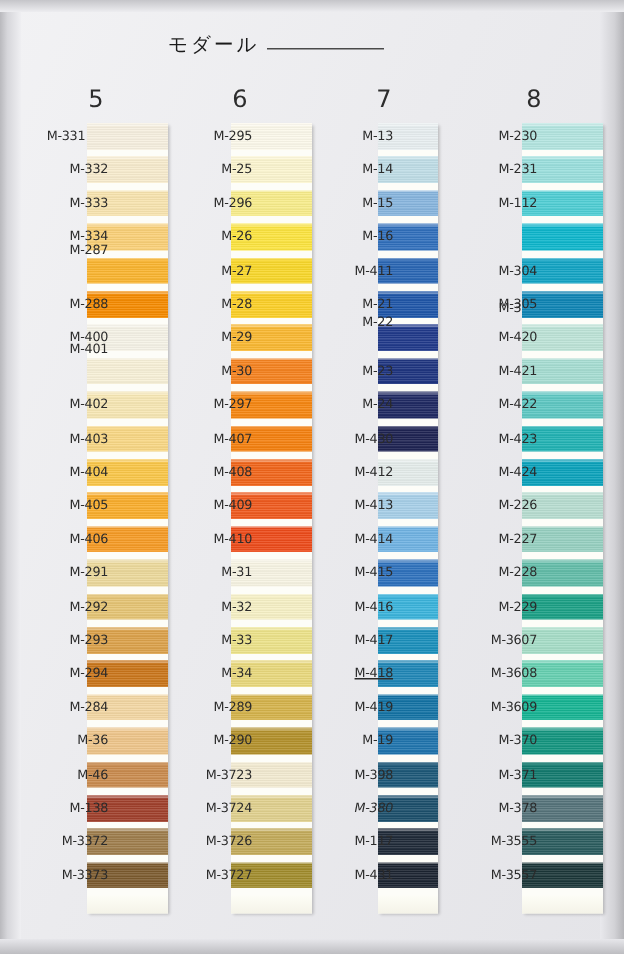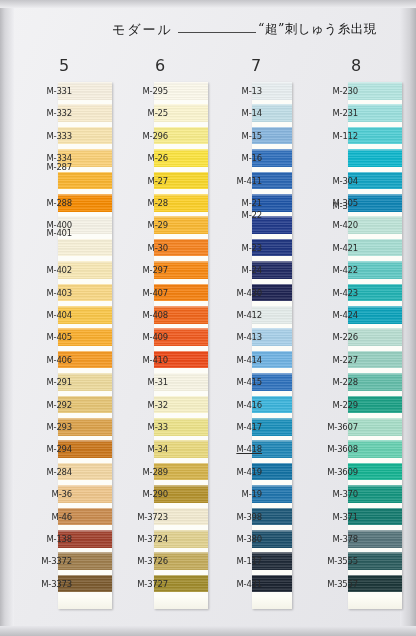--- a/index.html
+++ b/index.html
@@ -102,32 +102,31 @@
 <div id="card">
 
   <div id="edge-left"></div>
   <div id="edge-right"></div>
   <div id="edge-top"></div>
   <div id="edge-bottom"></div>
 
   <div id="header">
     <div id="brand-jp">モダール</div>
     <div id="hdr-rule"></div>
-    <div id="tagline">“超”刺しゅう糸出現</div>
   </div>
 
   <div id="cols">
       <div class="col" style="left: 16px; width: 96px;">
         <div class="col-num">5</div>
         <div class="strip" style="left: 42px; width: 54px; height: 527.2px;"></div>
         <div class="sw" title="M-331" style="position: absolute; left: 42px; top: 26px; width: 54px; height: 17.5px; background: rgb(246, 239, 223);">
           <i></i>
           <b></b>
         </div>
-        <div class="lbl" style="top: 30px; left: 0px; width: 56px; padding-right: 4px;">M-331</div>
+        <div class="lbl" style="top: 30px; left: 0px; width: 56px; padding-right: 4px; text-align: center;">M-331</div>
         <div class="sw" title="M-332" style="position: absolute; left: 42px; top: 48.4px; width: 54px; height: 17.5px; background: rgb(247, 235, 205);">
           <i></i>
           <b></b>
         </div>
         <div class="lbl" style="top: 52.4px; left: 0px; width: 56px; padding-right: 4px;">M-332</div>
         <div class="sw" title="M-333" style="position: absolute; left: 42px; top: 70.8px; width: 54px; height: 17.5px; background: rgb(247, 227, 174);">
           <i></i>
           <b></b>
         </div>
         <div class="lbl" style="top: 74.8px; left: 0px; width: 56px; padding-right: 4px;">M-333</div>
@@ -453,21 +452,21 @@
         <div class="lbl" style="top: 433.2px; left: 0px; width: 54px; padding-right: 4px;">M-19</div>
         <div class="sw" title="M-398" style="position: absolute; left: 44px; top: 451.6px; width: 40px; height: 17.5px; background: rgb(29, 88, 120);">
           <i></i>
           <b></b>
         </div>
         <div class="lbl" style="top: 455.6px; left: 0px; width: 54px; padding-right: 4px;">M-398</div>
         <div class="sw" title="M-380" style="position: absolute; left: 44px; top: 474px; width: 40px; height: 17.5px; background: rgb(28, 79, 107);">
           <i></i>
           <b></b>
         </div>
-        <div class="lbl" style="top: 478px; left: 0px; width: 54px; padding-right: 4px;">M-380</div>
+        <div class="lbl" style="top: 478px; left: 0px; width: 54px; padding-right: 4px; font-style: italic;">M-380</div>
         <div class="sw" title="M-117" style="position: absolute; left: 44px; top: 496.4px; width: 40px; height: 17.5px; background: rgb(31, 42, 56);">
           <i></i>
           <b></b>
         </div>
         <div class="lbl" style="top: 500.4px; left: 0px; width: 54px; padding-right: 4px;">M-117</div>
         <div class="sw" title="M-431" style="position: absolute; left: 44px; top: 518.8px; width: 40px; height: 17.5px; background: rgb(27, 35, 48);">
           <i></i>
           <b></b>
         </div>
         <div class="lbl" style="top: 522.8px; left: 0px; width: 54px; padding-right: 4px;">M-431</div>

